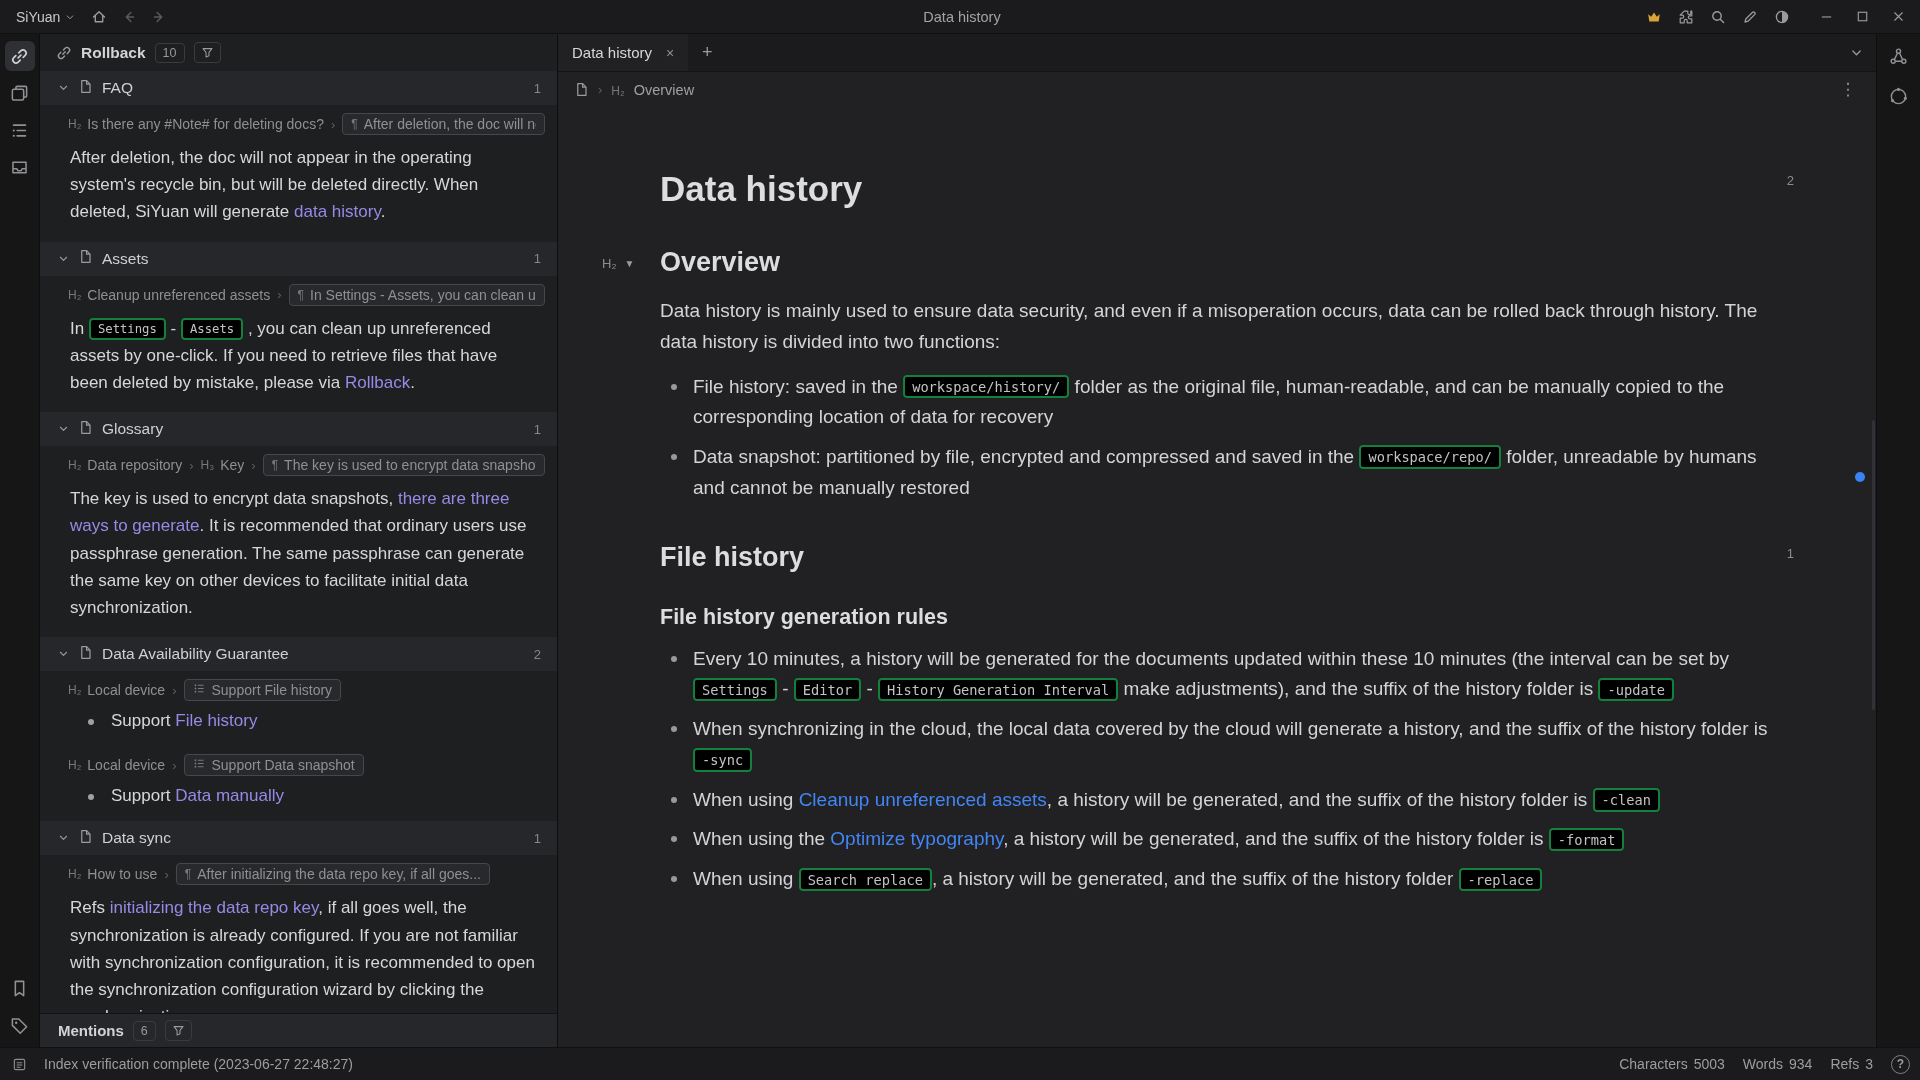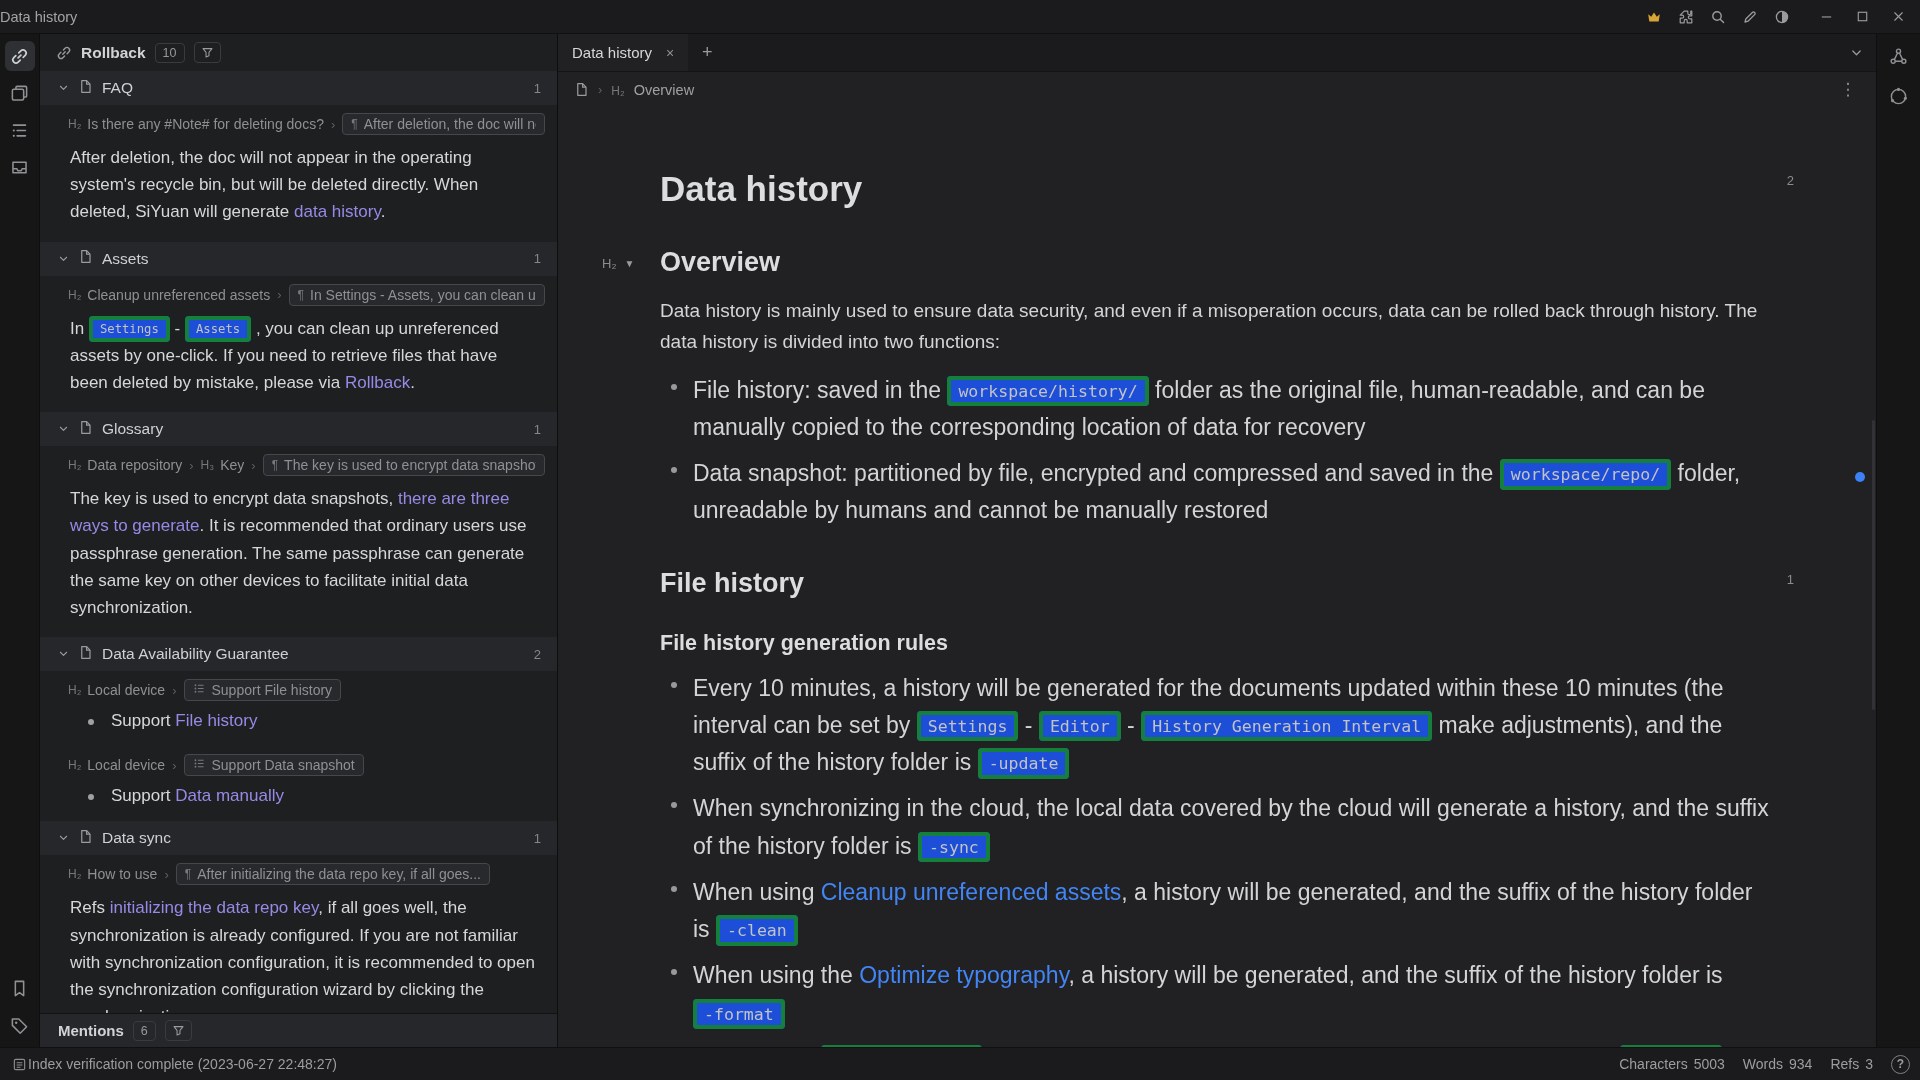--- a/index.html
+++ b/index.html
@@ -85,52 +85,75 @@
   .doc-crumb-bar .more { margin-left:auto; color:#8f9093; font-size:17px; width:24px; text-align:center; }
 
   .doc-scroll { flex:1; overflow:hidden; position:relative; }
   article { padding:62px 106px 60px 102px; }
   .block { position:relative; }
   .doc-title { font-size:35px; font-weight:700; color:#dcdddf; margin:0 0 30px; }
   h2.block { font-size:27px; font-weight:700; color:#dcdddf; margin:38px 0 18px; }
   h3.block { font-size:21.5px; font-weight:700; color:#dcdddf; margin:32px 0 14px; }
   p.block { font-size:19px; line-height:1.62; margin:14px 0; color:#d3d4d6; }
   ul.block { list-style:none; margin:6px 0 20px; }
-  ul.block li { position:relative; padding-left:33px; font-size:23px; line-height:1.62; margin:9px 0; color:#d3d4d6; }
+  ul.block li { position:relative; padding-left:33px; font-size:19px; line-height:1.62; margin:9px 0; color:#d3d4d6; }
   ul.block li::before { content:""; position:absolute; left:11px; top:12px; width:6px; height:6px;
                         border-radius:50%; background:#98999c; }
-  .kbd { font-family:"DejaVu Sans Mono",monospace; font-size:0.72em; background:#1d4ed8; border:4px solid #15803d;
+  .kbd { font-family:"DejaVu Sans Mono",monospace; font-size:0.72em; background:#000000; border:2px solid #15803d;
          border-radius:4px; padding:1.5px 7px 2px; color:#c2c3c6; white-space:nowrap; vertical-align:0.08em; }
   .ref-link { color:var(--c-ref,#968ae6); }
   .doc-link { color:var(--c-link,#4285f4); }
   .block-badge { position:absolute; right:-24px; top:4px; font-size:13px; font-weight:400; color:#8a8c8f; }
   .h2-gutter { position:absolute; left:-58px; top:9px; display:flex; align-items:center; gap:8px;
                font-size:13px; font-weight:400; color:#8a8c8f; }
   .h2-gutter .arrow { font-size:10px; color:#9a9b9e; }
 
   .scroll-thumb { position:absolute; right:1px; top:386px; width:3px; height:290px; background:#313236; border-radius:2px; }
   .scroll-dot { position:absolute; right:11px; top:438px; width:10px; height:10px; border-radius:50%;
                 background:var(--c-scroll_dot,#3b82f6); }
 
   
   .statusbar { height:33px; flex:0 0 auto; background:#1b1b1d; border-top:1px solid #101011;
                display:flex; align-items:center; padding:0 10px 0 12px; font-size:14px; color:#9b9da0; }
-  .status-left { display:flex; align-items:center; gap:1px;justify-content:space-between; }
+  .status-left { display:flex; align-items:center; gap:17px;justify-content:space-between; }
   .status-left svg { width:15px; height:15px; color:#8a8c8f; }
   .status-right { margin-left:auto; display:flex; align-items:center; gap:18px; }
   .stat { display:flex; gap:6px; }
   .help-btn { width:19px; height:19px; border-radius:50%; border:1.5px solid #7e8083; color:#9b9da0;
               display:flex; align-items:center; justify-content:center; font-size:12px; font-weight:700; }
 </style>
 </head>
 <body>
 
 <div class="window">
 
   <header class="titlebar">
+    <div class="tb-left">
+      <div class="app-menu">
+        <span>SiYuan</span>
+        <span class="caret"><svg viewBox="0 0 16 16">
+              <path d="M3.5 6.2 8 10.7l4.5-4.5" fill="none" stroke="currentColor" stroke-width="1.6" stroke-linecap="round" stroke-linejoin="round"></path>
+            </svg></span>
+      </div>
+      <div class="tb-icon">
+          <svg viewBox="0 0 16 16">
+            <path d="M2.5 8 8 2.8 13.5 8M4.3 6.8v6h7.4v-6" fill="none" stroke="currentColor" stroke-width="1.4" stroke-linecap="round" stroke-linejoin="round"></path>
+          </svg>
+        </div>
+      <div class="tb-icon disabled">
+          <svg viewBox="0 0 16 16">
+            <path d="M9.8 3.5 5.3 8l4.5 4.5M5.3 8h7.2" fill="none" stroke="currentColor" stroke-width="1.5" stroke-linecap="round" stroke-linejoin="round"></path>
+          </svg>
+        </div>
+      <div class="tb-icon disabled">
+          <svg viewBox="0 0 16 16">
+            <path d="M6.2 3.5 10.7 8l-4.5 4.5M3.5 8h7.2" fill="none" stroke="currentColor" stroke-width="1.5" stroke-linecap="round" stroke-linejoin="round"></path>
+          </svg>
+        </div>
+    </div>
     <div class="tb-title">Data history</div>
     <div class="tb-right">
       <div id="tbActions" class="tb-actions">
           <div class="tb-icon" style="color: rgb(215, 164, 53);">
             <span style="display: flex;">
               <svg viewBox="0 0 16 16">
                 <path d="M2.2 5.2l3 2.6L8 3.4l2.8 4.4 3-2.6-1.1 7.4H3.3z" fill="currentColor"></path>
               </svg>
             </span>
           </div>

